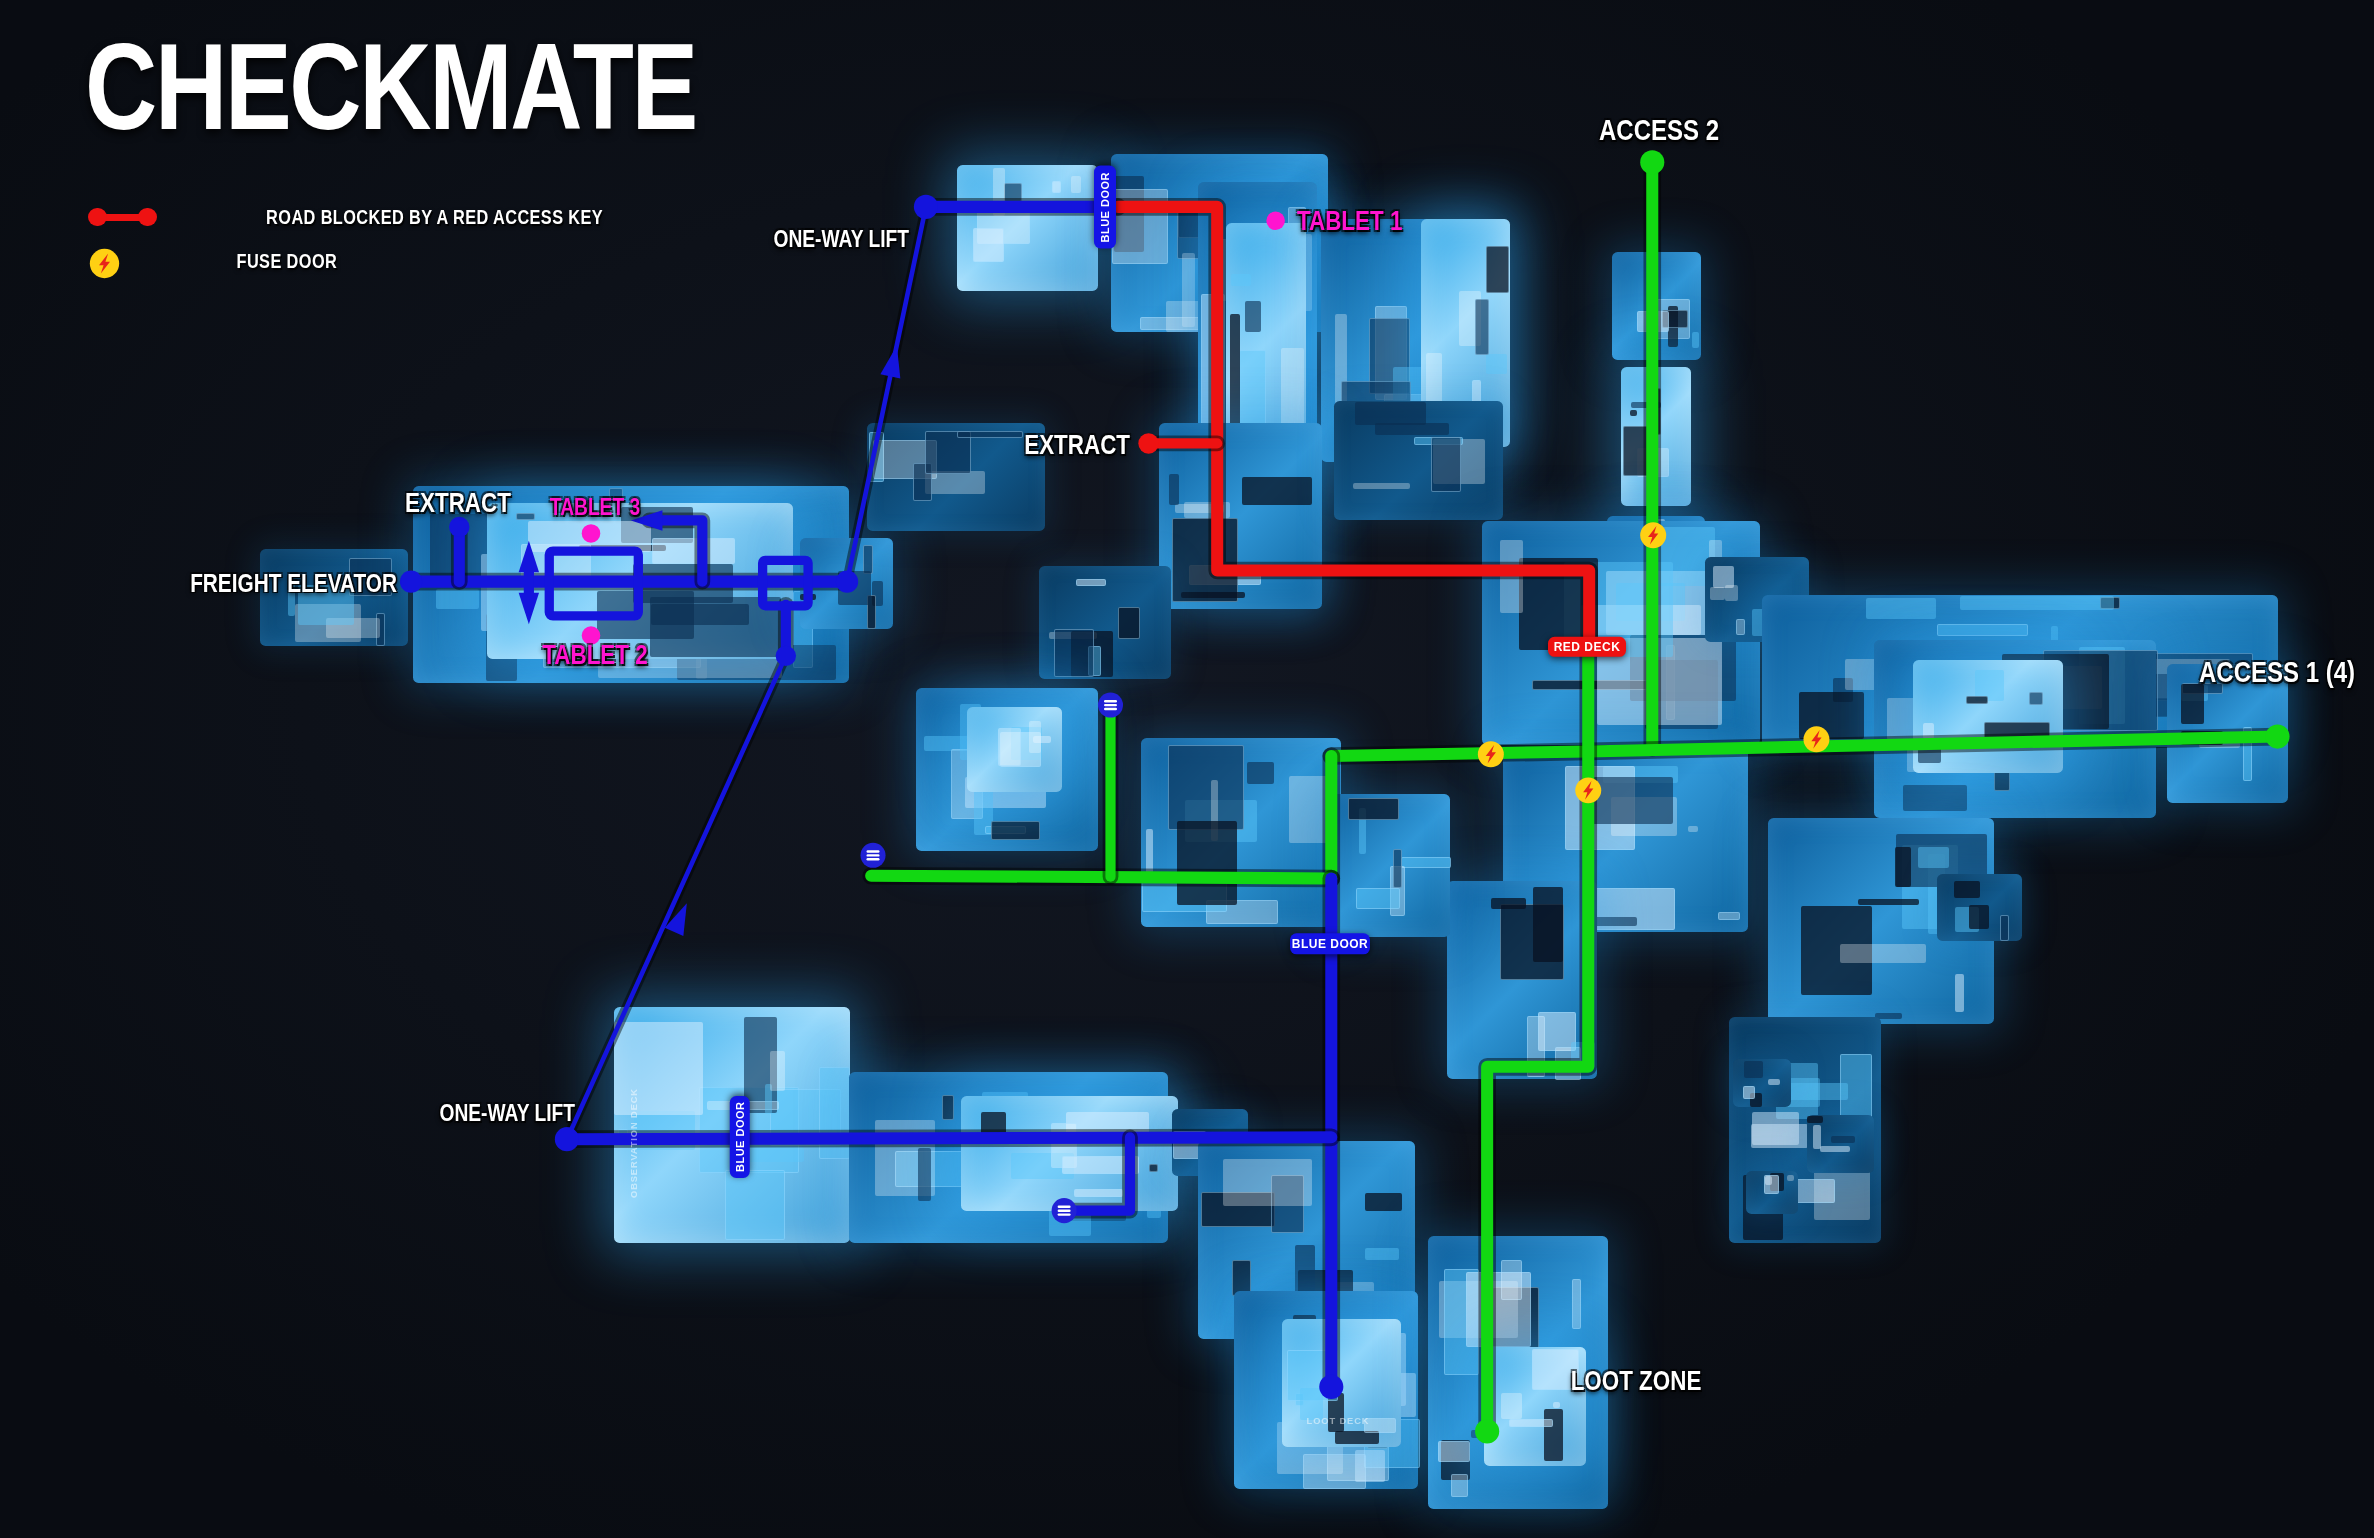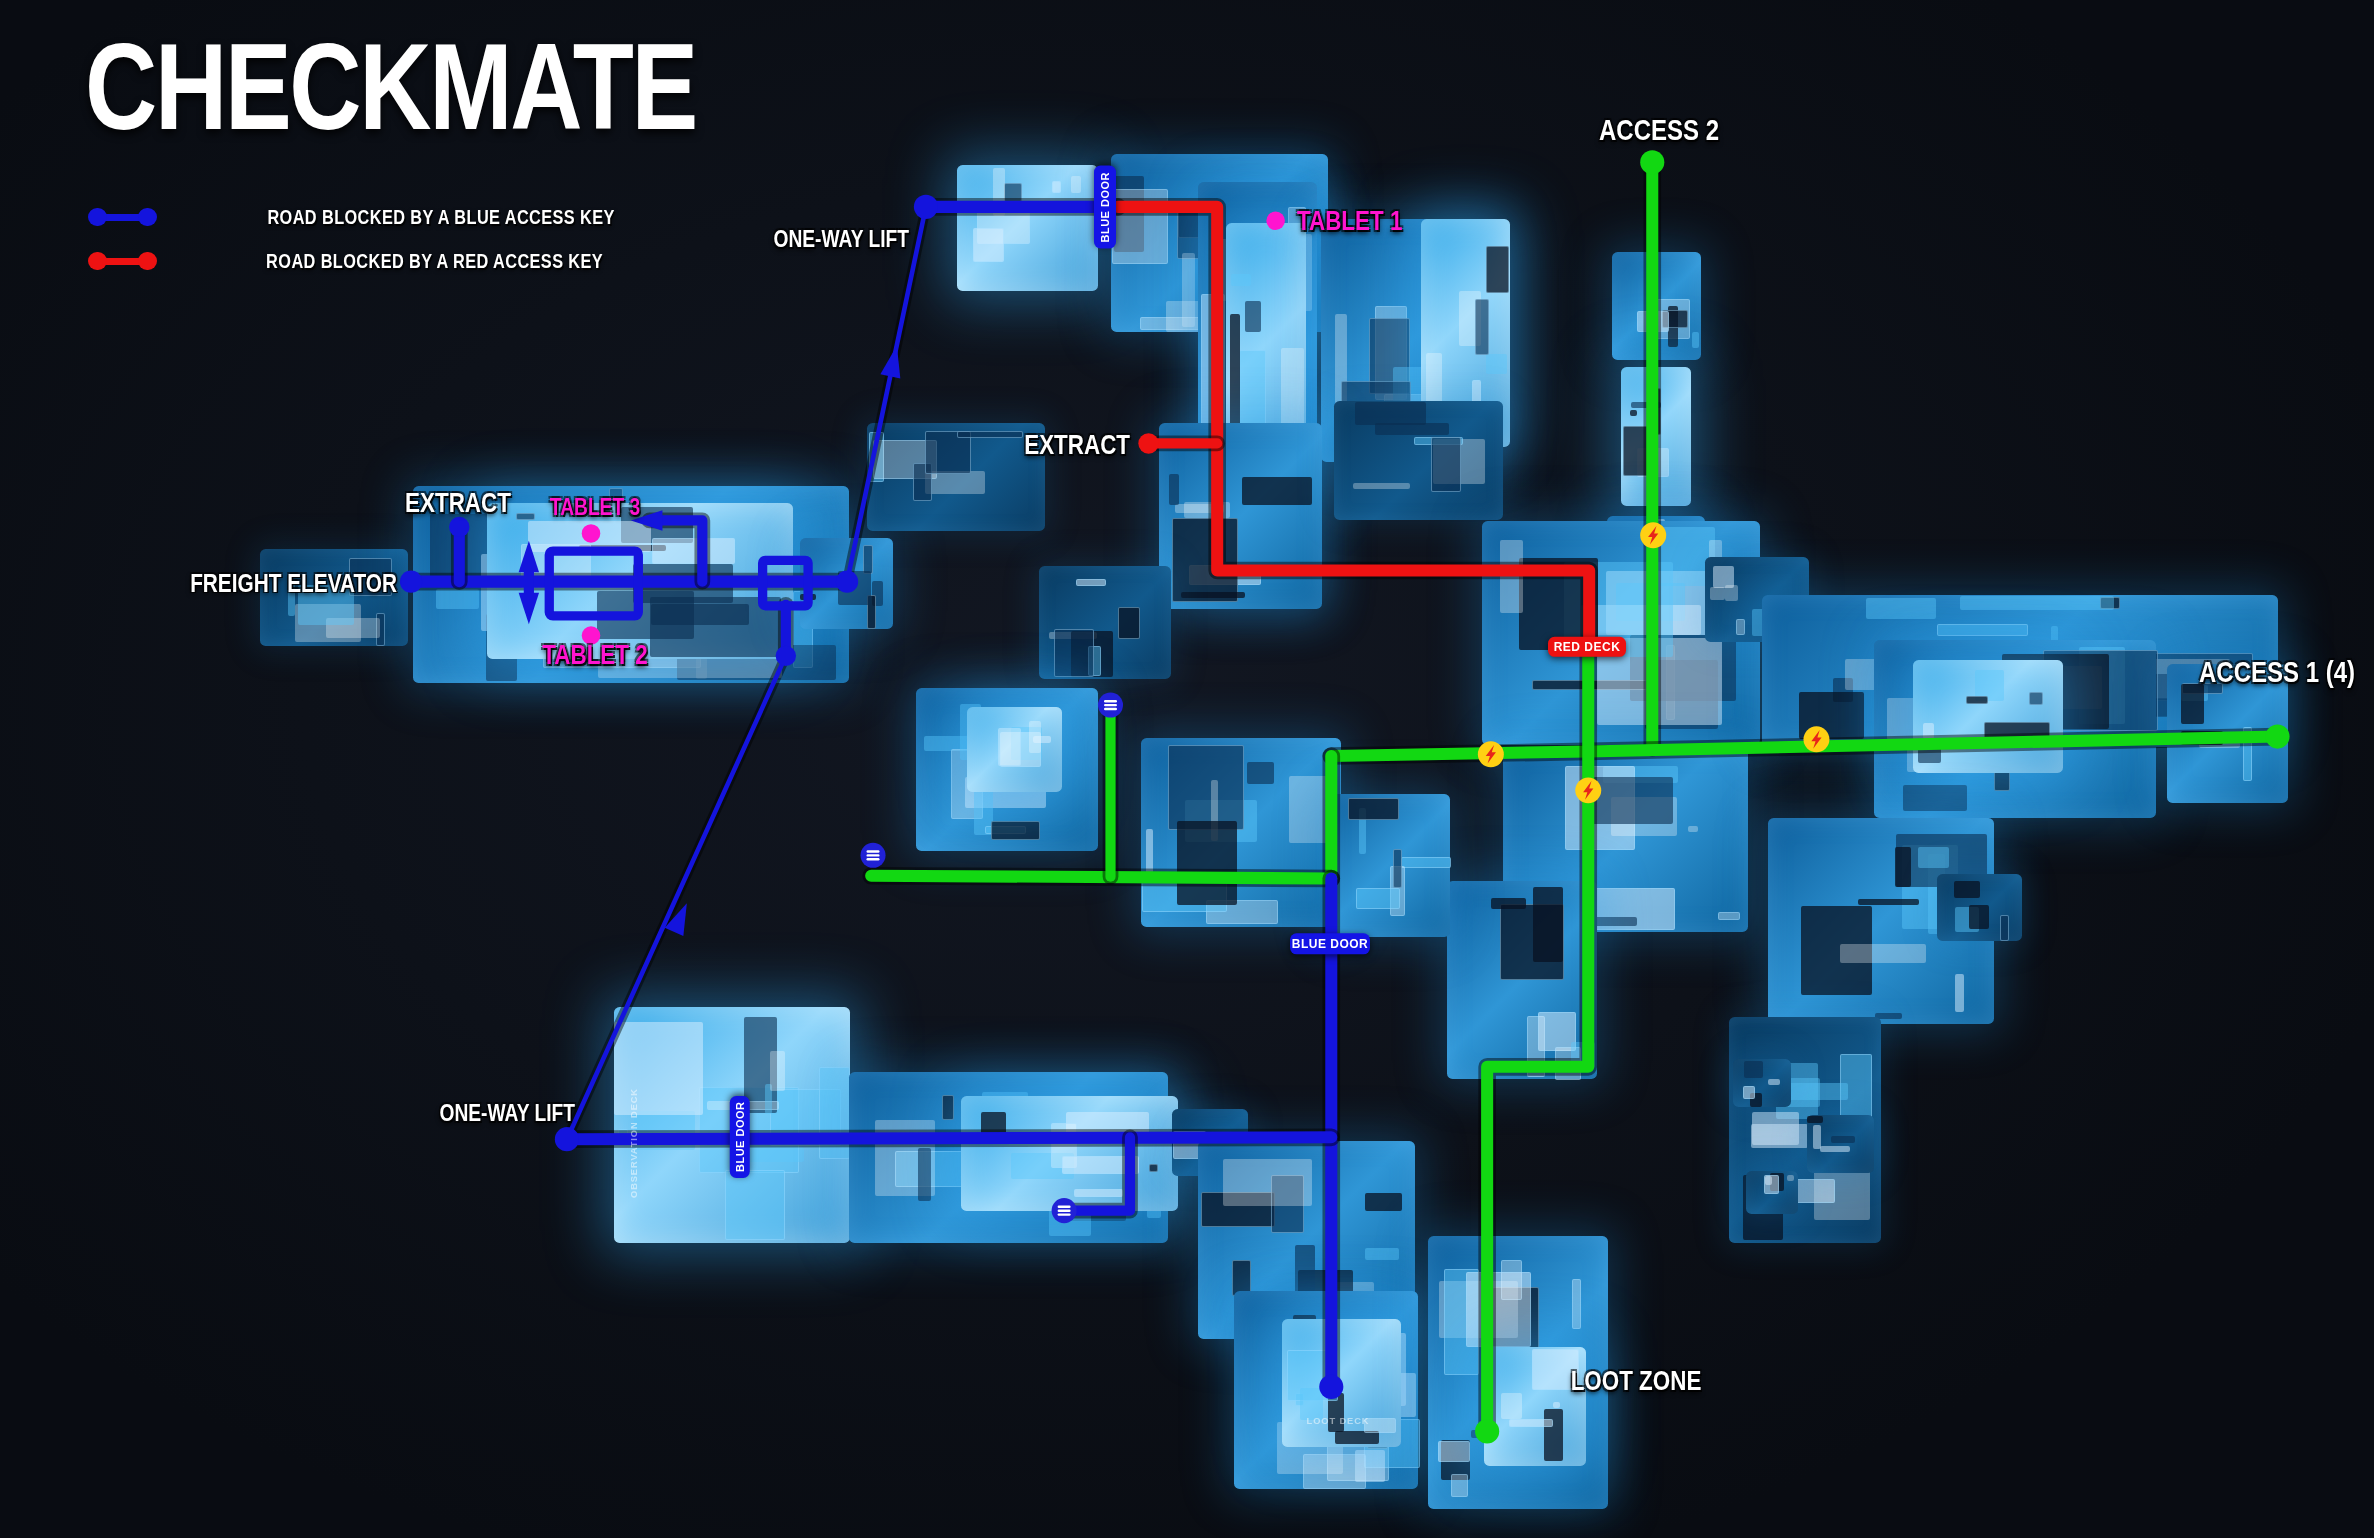--- a/index.html
+++ b/index.html
@@ -473,33 +473,32 @@
         <div class="sub" style="left: 17px; top: 6.5px; width: 25.5px; height: 17px; background: rgba(8, 18, 34, 0.75); border-radius: 1.9px;"></div>
         <div class="sub" style="left: 63px; top: 41px; width: 7.4px; height: 24px; background: rgba(10, 45, 80, 0.6); border: 0.9px solid rgba(160, 220, 255, 0.45); border-radius: 1.9px;"></div>
         <div class="sub" style="left: 18px; top: 33px; width: 24px; height: 25px; background: rgba(90, 200, 250, 0.45); border-radius: 1.9px;"></div>
         <div class="sub" style="left: 32px; top: 31px; width: 20.4px; height: 24px; background: rgba(8, 18, 34, 0.75); border-radius: 1.9px;"></div>
       </div>
     </div>
   <div class="page-title" style="left:85px;top:26px;"><span class="squeeze">CHECKMATE</span></div>
   <div class="legend" style="left:88px;top:203px;" id="legend">
       <div class="legend-row">
         <div class="legend-symbol">
-          <div class="legend-line" style="background: rgb(20, 20, 221);"></div>
-          <div class="legend-dot" style="background: rgb(20, 20, 221); left: 0px;"></div>
-          <div class="legend-dot" style="background: rgb(20, 20, 221); right: 0px;"></div>
-        </div>
-        <div class="legend-label"><span class="squeeze">ROAD BLOCKED BY A BLUE ACCESS KEY</span></div>
-      </div>
-      <div class="legend-row">
-        <div class="legend-symbol">
           <div class="legend-line" style="background: rgb(238, 18, 18);"></div>
           <div class="legend-dot" style="background: rgb(238, 18, 18); left: 0px;"></div>
           <div class="legend-dot" style="background: rgb(238, 18, 18); right: 0px;"></div>
         </div>
         <div class="legend-label"><span class="squeeze">ROAD BLOCKED BY A RED ACCESS KEY</span></div>
+      </div>
+      <div class="legend-row">
+        <div class="legend-symbol"><svg width="33" height="33" viewBox="-18 -18 36 36">
+            <circle cx="0" cy="0" r="16" fill="#ffd013"></circle>
+            <polygon points="4,-11 -6,2 -1,2 -4,11 6,-2 1,-2" fill="#e8251a"></polygon>
+          </svg></div>
+        <div class="legend-label"><span class="squeeze">FUSE DOOR</span></div>
       </div>
     </div>
   <div id="overlay">
       <svg id="routes-svg" width="2375" height="1539" viewBox="0 0 2560 1659">
         <polyline points="443,627 913,627" fill="none" stroke="rgba(0,0,0,.45)" stroke-width="19" stroke-linecap="round" stroke-linejoin="round"></polyline>
         <polyline points="443,627 913,627" fill="none" stroke="#1414dd" stroke-width="13" stroke-linecap="round" stroke-linejoin="round"></polyline>
         <polyline points="495,568 495,627" fill="none" stroke="rgba(0,0,0,.45)" stroke-width="18" stroke-linecap="round" stroke-linejoin="round"></polyline>
         <polyline points="495,568 495,627" fill="none" stroke="#1414dd" stroke-width="12" stroke-linecap="round" stroke-linejoin="round"></polyline>
         <polyline points="757,627 757,561 700,561" fill="none" stroke="rgba(0,0,0,.45)" stroke-width="17" stroke-linecap="round" stroke-linejoin="round"></polyline>
         <polyline points="757,627 757,561 700,561" fill="none" stroke="#1414dd" stroke-width="11" stroke-linecap="round" stroke-linejoin="round"></polyline>

